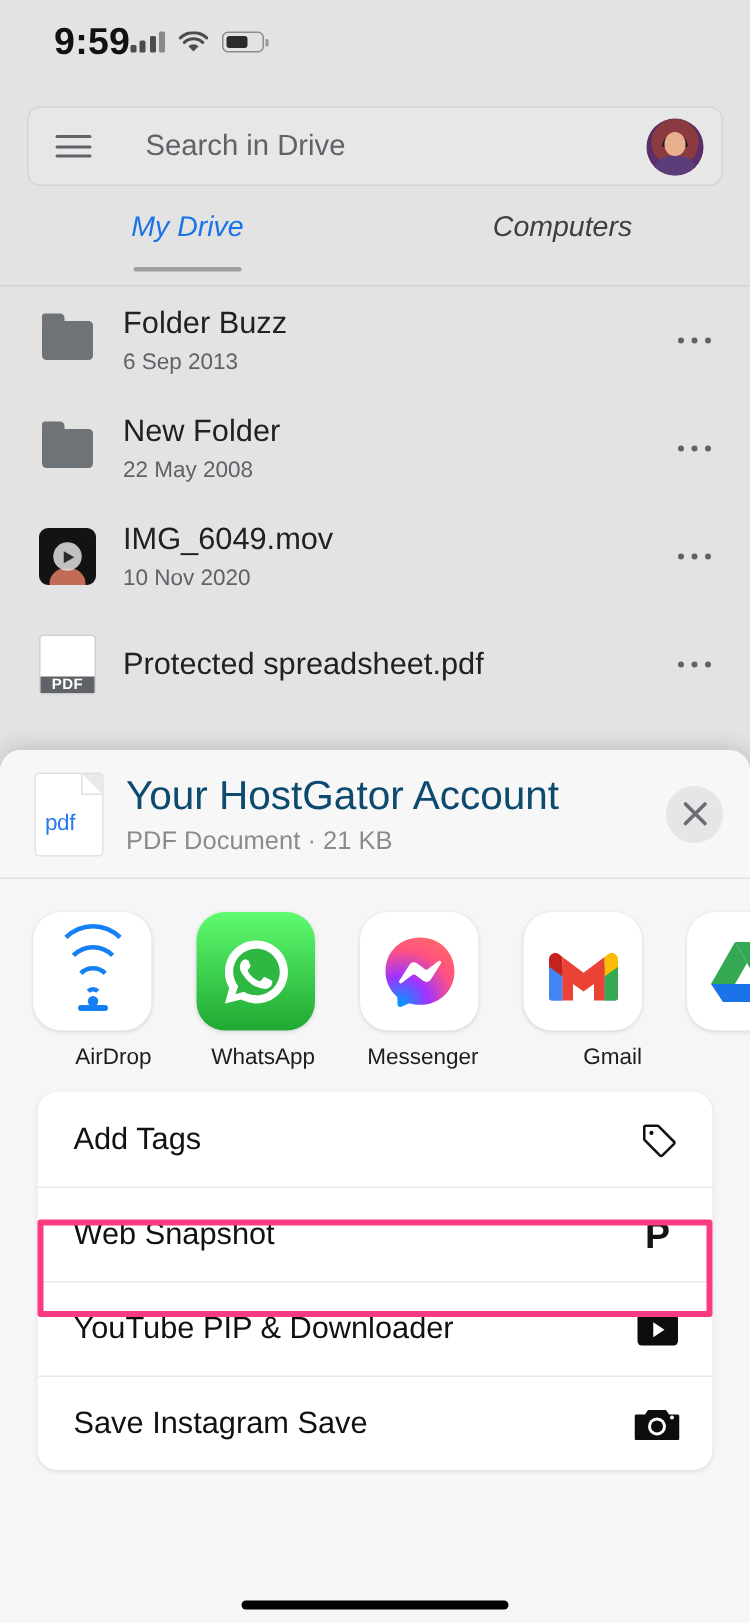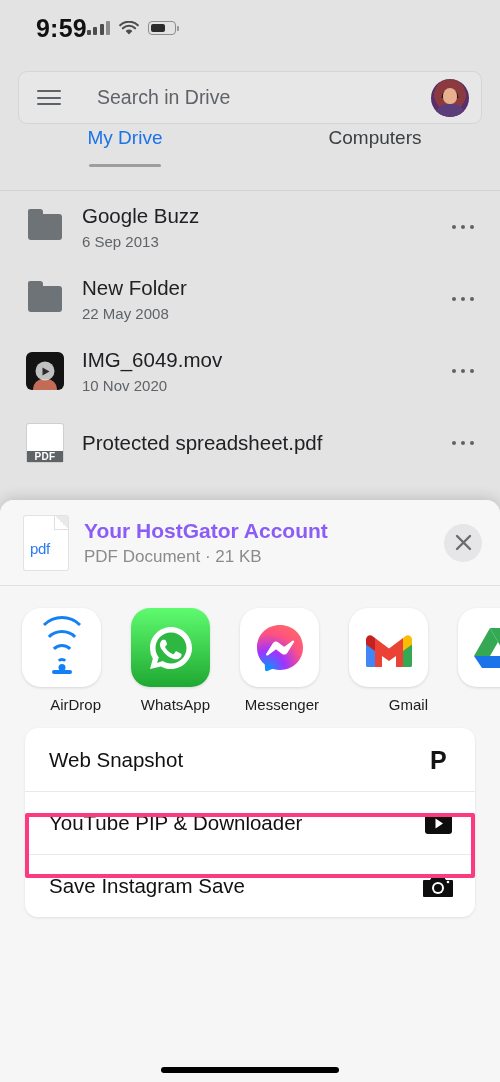--- a/index.html
+++ b/index.html
@@ -73,22 +73,23 @@
     position:absolute; left:50%; top: 28%; transform: translateX(-50%);
     width: 17px; height: 9px; border-radius: 9px 9px 0 0; background: #2a1a16;
   }
   .avatar .shirt {
     position:absolute; left:50%; bottom:0; transform: translateX(-50%);
     width: 30px; height: 13px; border-radius: 12px 12px 0 0; background: #5b3d7a;
   }
 
   
   .tabs {
-    position: absolute; top: 120px; left: 0; width: 500px; height: 56px;
+    position: absolute; top: 134px; left: 0; width: 500px; height: 56px;
     display: flex;
+    font-style: italic;
   }
   .tab {
     flex: 1; display:flex; align-items: flex-start; justify-content: center;
     padding-top: 7px; font-size: 19px; position: relative; cursor: pointer;
   }
   .tab.active { color: #1a73e8; }
   .tab.inactive { color: #3c4043; }
   .tab.active .underline {
     position: absolute; bottom: 9px; left: 50%; transform: translateX(-50%);
     width: 72px; height: 3px; background: #9e9e9e; border-radius: 2px;
@@ -169,21 +170,21 @@
   .doc-icon .fold {
     position:absolute; top:0; right:0; width: 14px; height: 14px;
     background: linear-gradient(225deg, #e9e9e9 0 50%, transparent 50%);
     border-left: 1px solid #e0e0e0; border-bottom: 1px solid #e0e0e0;
   }
   .doc-icon .pdftxt {
     position:absolute; left: 6px; bottom: 13px;
     font-size: 15px; color: #2a7bf0; font-weight: 400; letter-spacing: -.3px;
   }
   .doc-meta { flex: 1; margin-left: 16px; min-width: 0; }
-  .doc-title { font-size: 21px; font-weight: 700; color: #8b5cf6; line-height: 1.25; }
+  .doc-title { font-size: 27px; font-weight: 400; color: #0c4a6e; line-height: 1.25; }
   .doc-sub { font-size: 17px; color: #8b8b8e; margin-top: 3px; }
   .close-btn {
     width: 38px; height: 38px; border-radius: 50%; background: #e6e6e8;
     display:flex; align-items:center; justify-content:center; flex: none; cursor: pointer;
   }
   .close-btn svg { display:block; }
 
   
   .approw {
     height: 130px; display: flex; align-items: flex-start;
@@ -300,21 +301,21 @@
   </div>
   <div class="divider-line"></div>
 
   <div class="filelist">
 
     <div class="filerow">
       <div class="fileicon">
           <div class="folder-glyph"></div>
         </div>
       <div class="filemeta">
-        <div class="filename">Google Buzz</div>
+        <div class="filename">Folder Buzz</div>
         <div class="filedate">6 Sep 2013</div>
       </div>
       <div class="dots">
           <i></i>
           <i></i>
           <i></i>
         </div>
     </div>
 
     <div class="filerow">
@@ -454,20 +455,29 @@
             <path d="M2 31h48l-8 12H10z" fill="#1a73e8"></path>
           </svg>
         </div>
         <div class="name"></div>
       </div>
 
     </div>
 
     <div class="actions">
 
+      <div class="action-row">
+        <div class="action-label">Add Tags</div>
+        <div class="action-ico">
+          <svg width="28" height="28" viewBox="0 0 28 28">
+            <path d="M4.5 13.2V5.6c0-.6.5-1.1 1.1-1.1h7.6c.3 0 .6.1.8.3l10.2 10.2c.5.5.5 1.2 0 1.7l-7.6 7.6c-.5.5-1.2.5-1.7 0L4.8 14.1a1.2 1.2 0 0 1-.3-.9z" fill="none" stroke="#111" stroke-width="1.7"></path>
+            <circle cx="9.3" cy="9.3" r="1.4" fill="#111"></circle>
+          </svg>
+        </div>
+      </div>
 
 
       <div class="action-row">
         <div class="action-label">Web Snapshot</div>
         <div class="action-ico">
           <svg width="26" height="28" viewBox="0 0 26 28">
             <text x="3" y="23" font-family="Liberation Sans, sans-serif" font-size="25" font-weight="700" fill="#141414">P</text>
           </svg>
         </div>
       </div>

